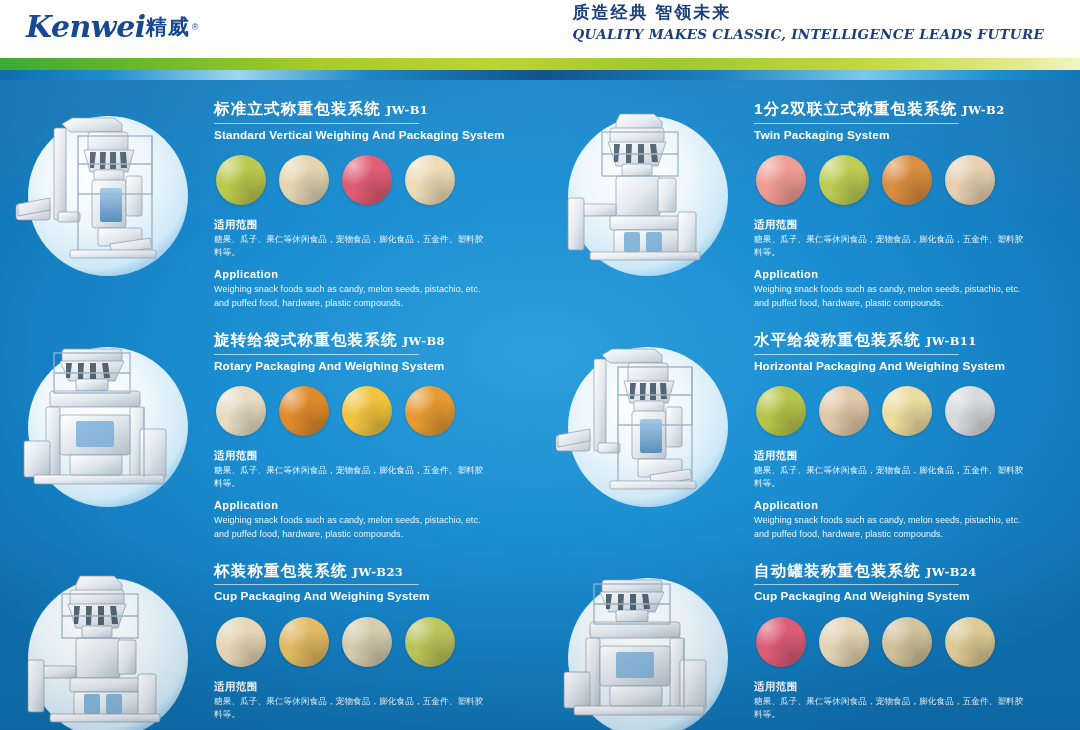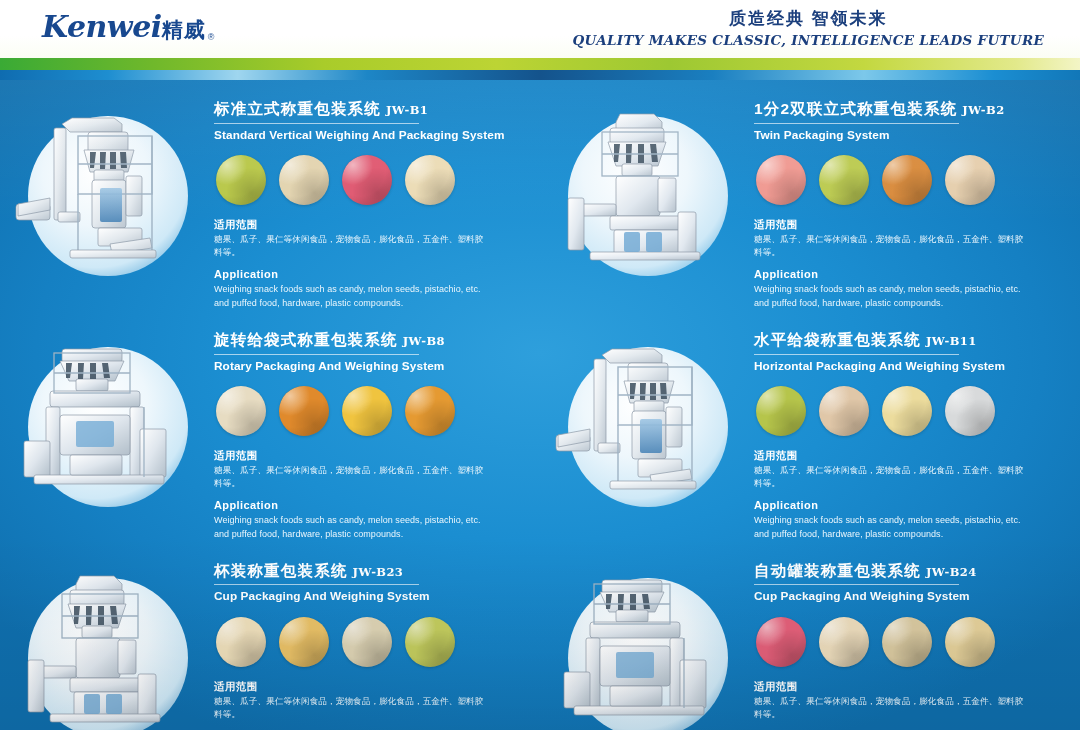--- a/index.html
+++ b/index.html
@@ -10,38 +10,38 @@
   }
   body { position:relative; background:#1a8fd4; }
 
   
   .header {
     position:absolute; left:0; top:0; width:1080px; height:58px;
     background:linear-gradient(180deg,#ffffff 0%,#ffffff 62%,#fbfdf4 100%);
     z-index:5;
   }
   .logo-wrap {
-    position:absolute; left:42px; top:12px;
-    display:flex; align-items:flex-end;
+    position:absolute; left:26px; top:12px;
+    display:flex; align-items:center;
   }
   .logo-en {
     font-family:"DejaVu Serif","Liberation Serif",serif;
     font-size:30px; font-weight:700; font-style:italic;
     color:#18488f; letter-spacing:-0.5px; line-height:1;
   }
   .logo-cn {
     font-size:21px; font-weight:700; color:#18488f;
     line-height:1.12; letter-spacing:1px;
   }
   .logo-reg {
     font-size:9px; color:#18488f; margin-left:2px;
     vertical-align:super; line-height:1;
   }
   .slogan {
-    position:absolute; right:36px; top:8px; text-align:center;
+    position:absolute; right:36px; top:2px; text-align:left;
   }
   .slogan-cn {
     font-size:17px; font-weight:700; color:#1b3f7d;
     letter-spacing:2px; line-height:1.3;
   }
   .slogan-en {
     font-family:"DejaVu Serif","Liberation Serif",serif;
     font-size:13.5px; font-weight:700; color:#1b3f7d;
     letter-spacing:0.3px; margin-top:2px;font-style:italic;
   }

